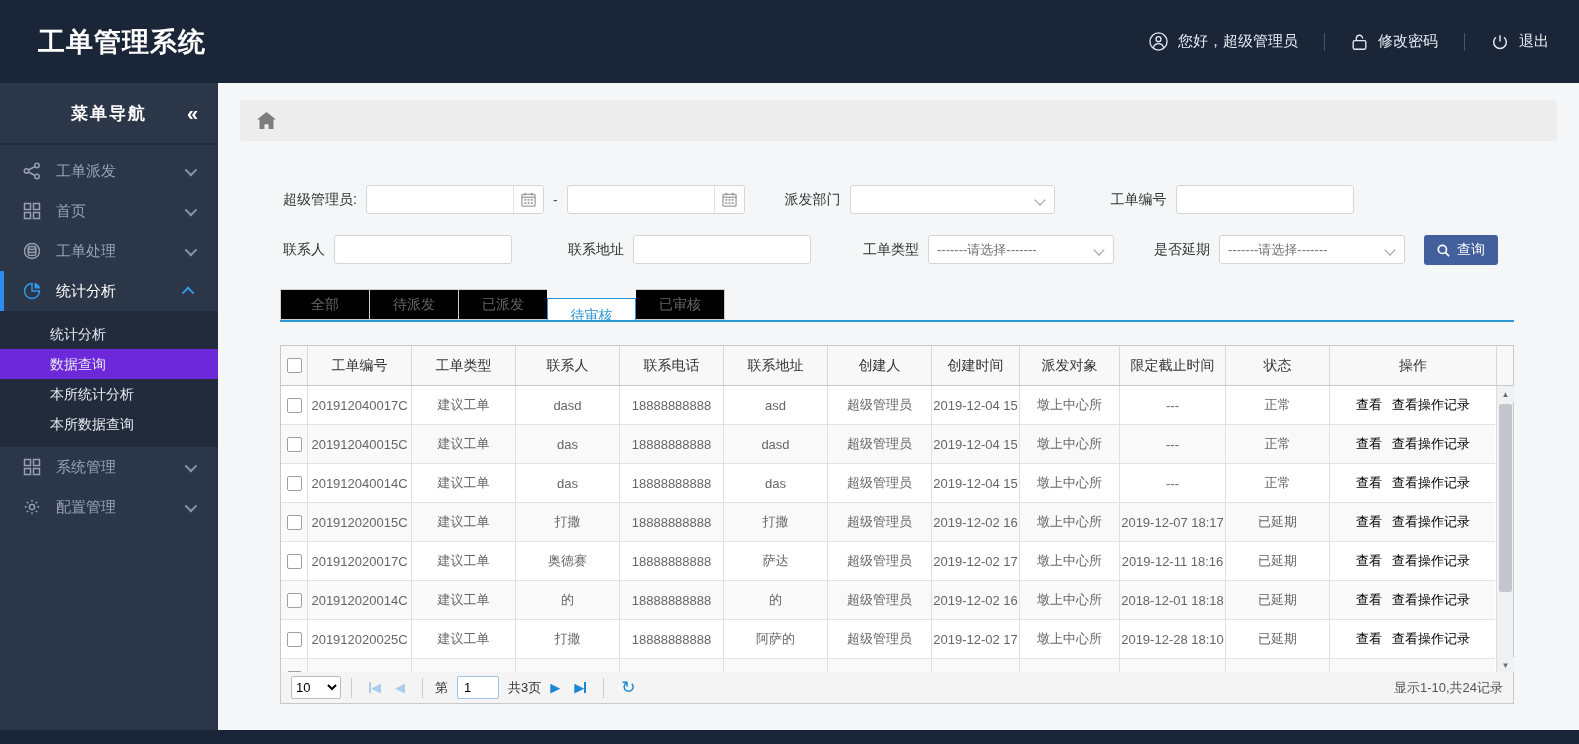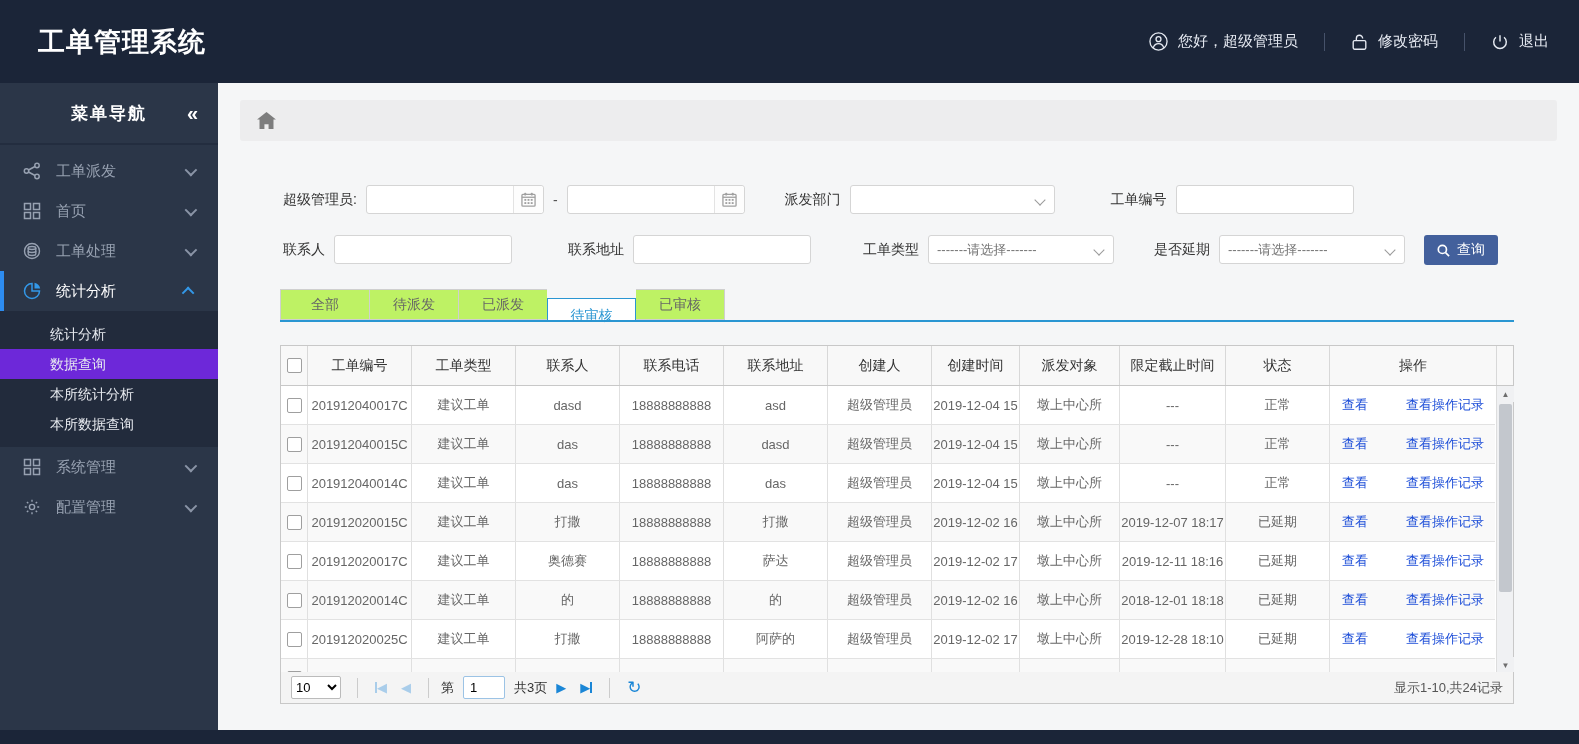--- a/index.html
+++ b/index.html
@@ -55,51 +55,51 @@
   .selbox { position:relative; }
   .selbox .tin { display:flex; align-items:center; color:#737373; cursor:pointer; padding-right:26px; }
   .sel-arrow { position:absolute; right:11px; top:11px; width:8px; height:8px; border-right:1px solid #9a9a9a; border-bottom:1px solid #9a9a9a; transform:rotate(45deg); pointer-events:none; }
   .dash { margin:0 9px; color:#555; }
   .gap40{width:40px;} .gap52{width:52px;} .gap56{width:56px;}
   .search-btn { position:absolute; left:1206px; top:152px; width:74px; height:30px; background:#43609c; border:none; border-radius:3px; color:#fff; font-size:14px; display:flex; align-items:center; justify-content:center; gap:7px; cursor:pointer; }
   .search-btn svg { display:block; }
 
   
   .tabs { position:absolute; left:62px; top:205px; width:1234px; height:34px; display:flex; align-items:flex-end; border-bottom:2px solid #2a96d2; }
-  .tab { width:89px; height:31px; line-height:29px; text-align:center; font-size:14px; color:#666; background:#bef264; border:1px solid #cfcfcf; border-right:none; cursor:pointer; }
+  .tab { width:89px; height:31px; line-height:29px; text-align:center; font-size:14px; color:#666; background:#000000; border:1px solid #cfcfcf; border-right:none; cursor:pointer; }
   .tab:nth-last-child(1) { border-right:1px solid #cfcfcf; }
   .tab.active { height:22px; line-height:32px; background:#fff; color:#2a96d2; border:1px solid #2a96d2; border-bottom:none; }
   .tab.active + .tab { border-left:none; }
 
   
   .grid { position:absolute; left:62px; top:262px; width:1234px; border:1px solid #c8c8c8; background:#fff; }
   .g-head { display:flex; height:40px; background:#f8f8f8; border-bottom:1px solid #c8c8c8; }
   .g-head .cell { display:flex; align-items:center; justify-content:center; font-size:14px; color:#333; border-right:1px solid #d8d8d8; overflow:hidden; white-space:nowrap; }
   .g-body { position:relative; height:287px; overflow:hidden; width:1214px; }
   .g-row { display:flex; height:39px; background:#fff; border-bottom:1px solid #e2e2e2; }
   .g-row:nth-child(even) { background:#f9f9f9; }
   .g-row .cell { display:flex; align-items:center; justify-content:center; font-size:13px; color:#666; border-right:1px solid #e0e0e0; overflow:hidden; white-space:nowrap; padding:0 3px; }
   .c0{width:27px;min-width:27px;} .c1{width:104px;min-width:104px;} .c2{width:104px;min-width:104px;}
   .c3{width:104px;min-width:104px;} .c4{width:104px;min-width:104px;} .c5{width:104px;min-width:104px;}
   .c6{width:104px;min-width:104px;} .c7{width:88px;min-width:88px;} .c8{width:100px;min-width:100px;}
   .c9{width:106px;min-width:106px;} .c10{width:104px;min-width:104px;} .c11{width:167px;min-width:167px;}
   .cstub{width:18px;min-width:18px;border-right:none!important;}
   .cbox { width:15px; height:15px; border:1px solid #9f9f9f; border-radius:2px; background:#fff; cursor:pointer; }
   .st-normal { color:#2b46c8; }
   .st-delay { color:#e02222; }
-  .lnk { color:#1d4ed8; cursor:pointer; margin:0 19px; white-space:nowrap; }
+  .lnk { color:#000000; cursor:pointer; margin:0 5px; white-space:nowrap; }
   
   .vscroll { position:absolute; right:0; top:40px; width:17px; height:287px; background:#f0f1f3; border-left:1px solid #ddd; }
   .vs-arrow { position:absolute; left:0; width:17px; height:16px; display:flex; align-items:center; justify-content:center; font-size:8px; color:#6d6d6d; background:#f0f1f3; cursor:pointer; }
   .vs-up{top:0;} .vs-down{bottom:0;}
   .vs-thumb { position:absolute; left:2px; top:18px; width:13px; height:188px; background:#c3c7cd; border-radius:2px; cursor:pointer; }
 
   
   .pager { position:absolute; left:62px; top:589px; width:1234px; height:32px; background:#f4f4f4; border:1px solid #c8c8c8; border-top:none; display:flex; align-items:center; font-size:13px; color:#333; padding:0 10px; }
-  .pg-size { width:50px; height:23px; font-size:13px; border:1px solid #bbb; border-radius:2px; background:#fff; margin-right:6px; }
+  .pg-size { width:50px; height:23px; font-size:13px; border:1px solid #bbb; border-radius:2px; background:#fff; }
   .pg-sep { width:1px; height:20px; background:#ccc; margin:0 10px; }
   .pg-btn { display:flex; align-items:center; margin:0 7px; cursor:pointer; font-size:13px; line-height:1; }
   .pg-btn .bar { width:2px; height:11px; }
   .pg-blue { color:#1a86d6; } .pg-blue .bar { background:#1a86d6; }
   .pg-dis { color:#a9cdea; } .pg-dis .bar { background:#a9cdea; }
   .pg-input { width:42px; height:23px; border:1px solid #9cc3e5; border-radius:2px; font-size:13px; padding:0 6px; margin:0 7px; outline:none; }
   .pg-label { margin:0 2px; }
   .pg-refresh { font-size:17px; color:#1a86d6; margin:0 7px; cursor:pointer; }
   .pg-summary { margin-left:auto; color:#555; font-size:13px; }
 </style>

